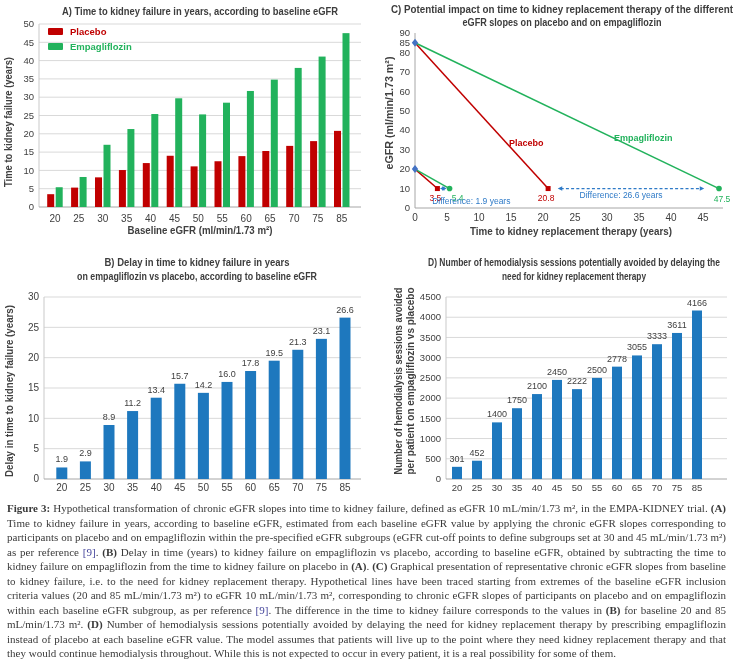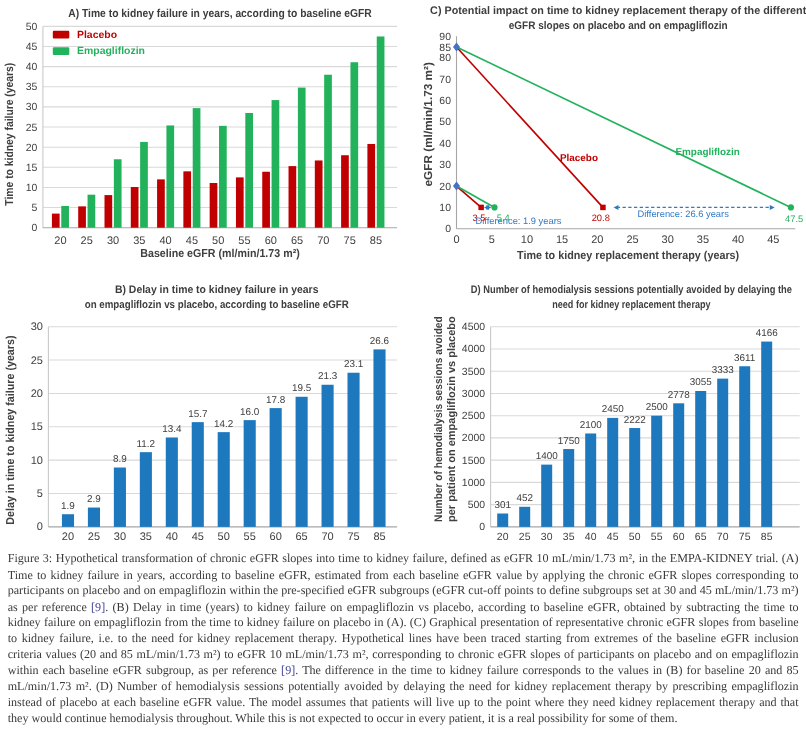--- a/index.html
+++ b/index.html
@@ -7,21 +7,21 @@
   svg{position:absolute;font-family:"Liberation Sans",sans-serif;}
   #chart-a{left:0;top:0;}
   #chart-c{left:366px;top:0;}
   #chart-b{left:0;top:240px;}
   #chart-d{left:366px;top:240px;}
   #caption{
     position:absolute;left:7px;top:501px;width:719px;
     font-family:"Liberation Serif",serif;font-size:11px;line-height:14.55px;
     color:#3a3a3a;text-align:justify;
   }
-  #caption .b{font-weight:normal;margin-top:39px;}
+  #caption .b{font-weight:bold;margin-top:39px;}
   #caption .r{color:#44449b;}
 </style>
 </head>
 <body>
 
 <div id="figure">
   <svg id="chart-a" width="366" height="240">
       <text x="200" y="15" text-anchor="middle" font-size="10.5" fill="#3d3d3d" textLength="276" lengthAdjust="spacingAndGlyphs" font-weight="bold">A) Time to kidney failure in years, according to baseline eGFR</text>
       <text x="34" y="210.2" text-anchor="end" font-size="9.5" fill="#404040">0</text>
       <line x1="39" y1="188.7" x2="361" y2="188.7" stroke="#d9d9d9" stroke-width="1"></line>

